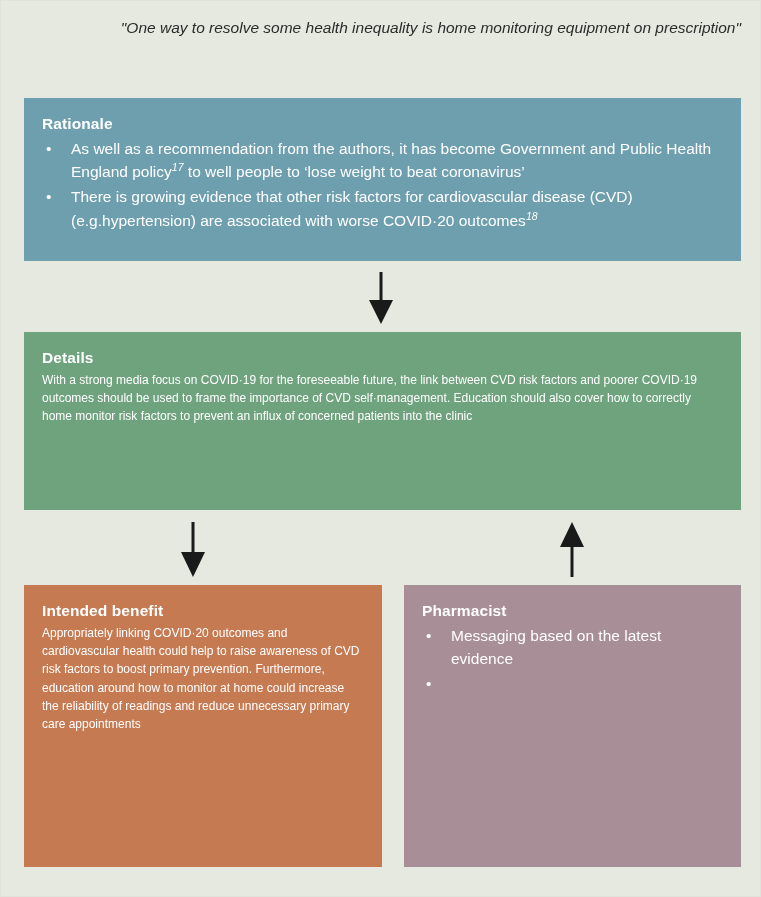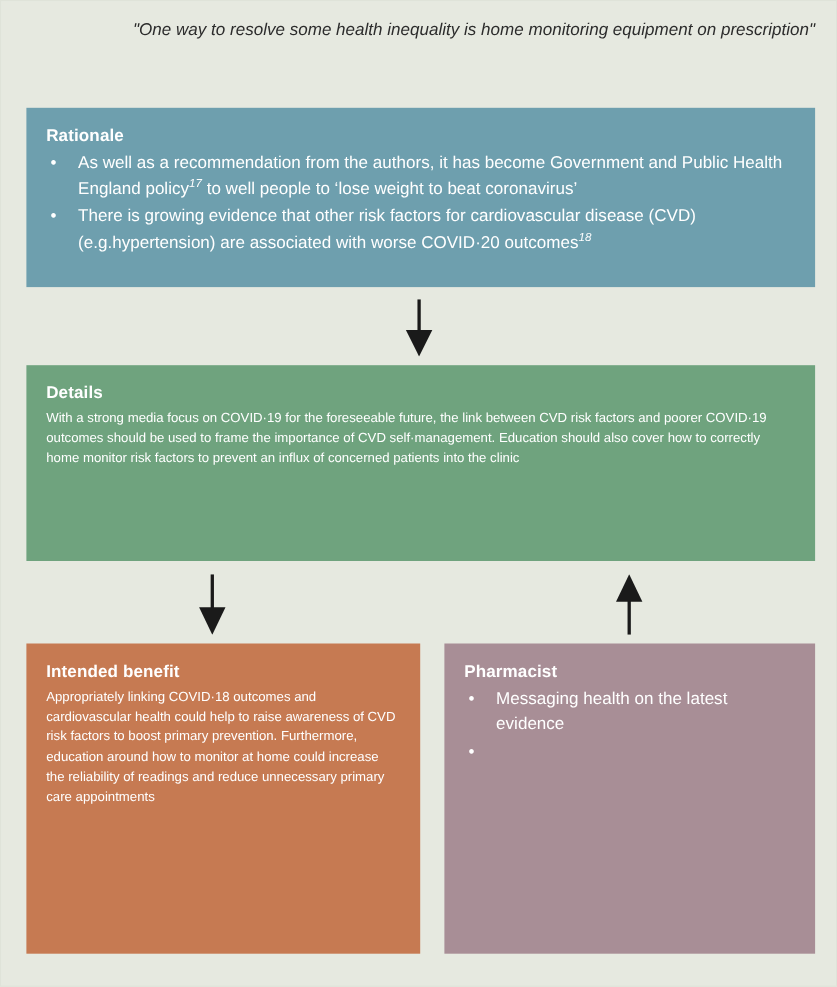--- a/index.html
+++ b/index.html
@@ -191,28 +191,28 @@
 
   <div class="arrow" id="arrow-requisites-to-details">
     <svg width="36" height="55" viewBox="0 0 36 55">
       <line x1="18" y1="19" x2="18" y2="55" stroke="#1a1a1a" stroke-width="3"></line>
       <polygon points="6,25 30,25 18,0" fill="#1a1a1a"></polygon>
     </svg>
   </div>
 
   <div class="box" id="box-intended">
     <div class="box-heading">Intended benefit</div>
-    <p class="box-para">Appropriately linking COVID·18 outcomes and cardiovascular health could help to raise awareness of CVD risk factors to boost primary prevention. Furthermore, education around how to monitor at home could increase the reliability of readings and reduce unnecessary primary care appointments</p>
+    <p class="box-para">Appropriately linking COVID·20 outcomes and cardiovascular health could help to raise awareness of CVD risk factors to boost primary prevention. Furthermore, education around how to monitor at home could increase the reliability of readings and reduce unnecessary primary care appointments</p>
   </div>
 
   <div class="box" id="box-requisites">
     <div class="box-heading">Pharmacist</div>
     <ul class="bullets">
       <li>
-        <span class="bullet-dot">•</span><span>Messaging health on the latest evidence</span>
+        <span class="bullet-dot">•</span><span>Messaging based on the latest evidence</span>
       </li>
       <li>
         <span class="bullet-dot">•</span>
       </li>
     </ul>
   </div>
 
 </div>
 
 </body></html>

